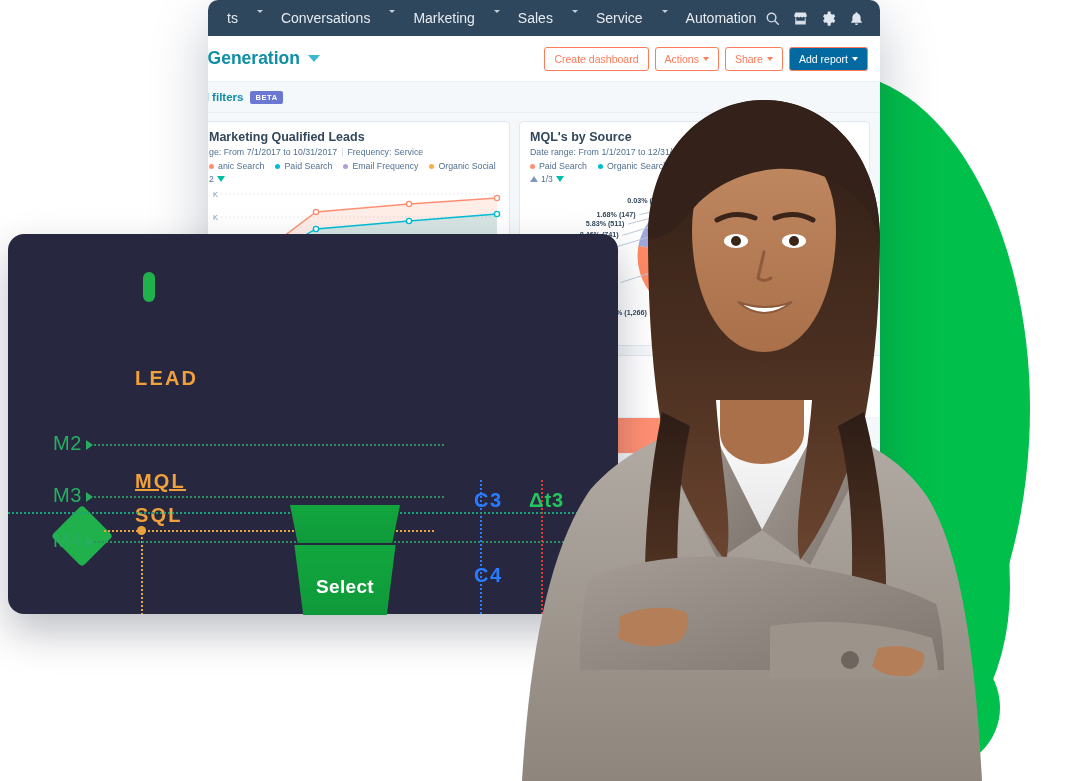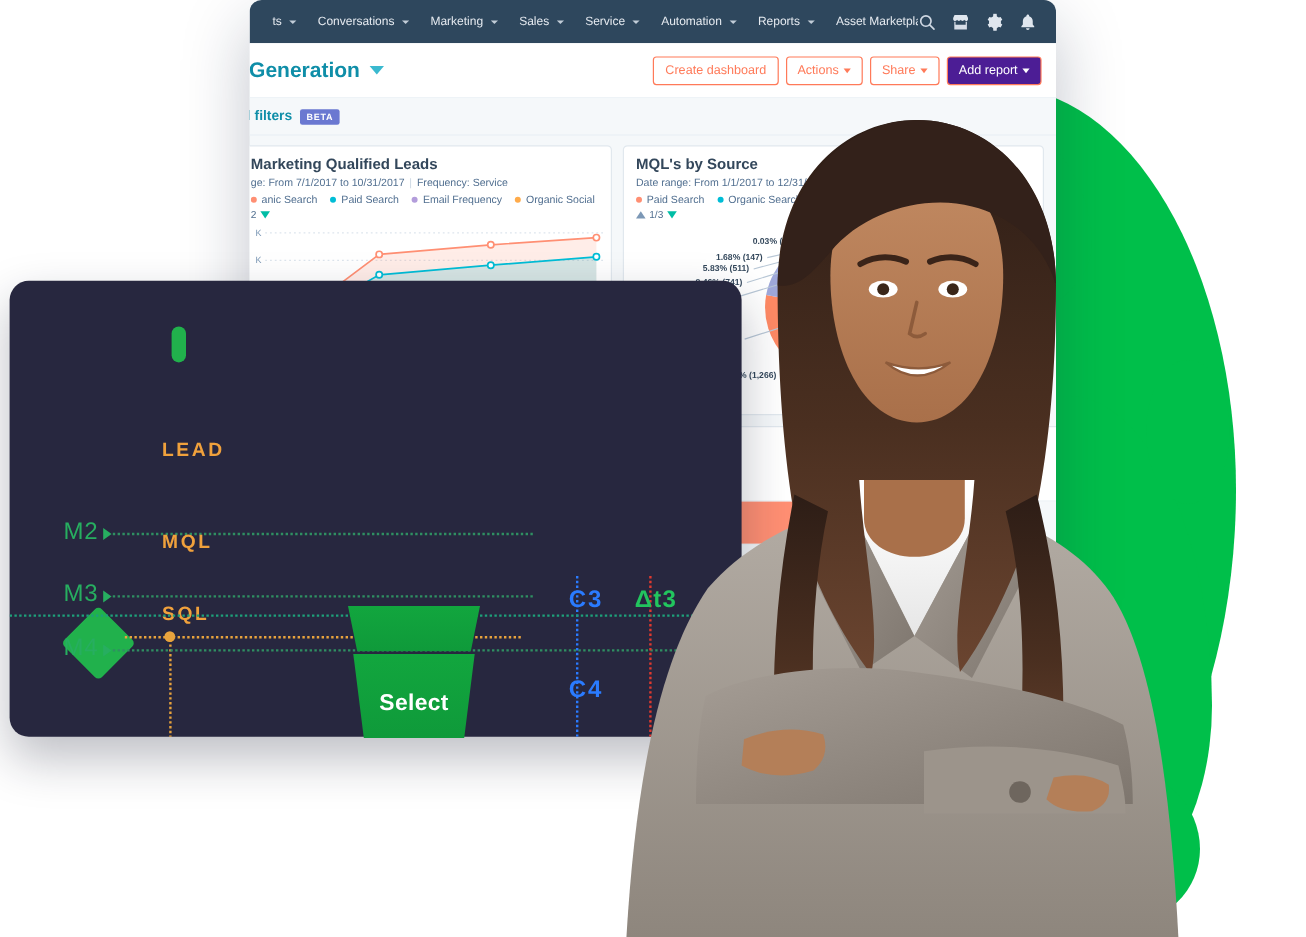--- a/index.html
+++ b/index.html
@@ -69,21 +69,21 @@
   .mlabel{
     position:absolute;color:#27ae60;font-size:20px;font-weight:400;
     letter-spacing:.5px;font-family:"Liberation Sans", sans-serif;
   }
   .marrow{
     position:absolute;width:0;height:0;
     border-top:5px solid transparent;border-bottom:5px solid transparent;
     border-left:7px solid #27ae60;
   }
   .stage-label{
-    position:absolute;color:#f0a13c;font-weight:700;font-size:16px;
+    position:absolute;color:#f0a13c;font-weight:700;font-size:20px;
     letter-spacing:2.2px;font-family:"Liberation Sans", sans-serif;
   }
   .dp-c-label{
     position:absolute;color:#2a7bff;font-weight:700;font-size:20px;
     letter-spacing:1.5px;
   }
   .dp-dt-label{
     position:absolute;color:#22c55e;font-weight:700;font-size:20px;
     letter-spacing:1px;
   }
@@ -114,22 +114,22 @@
     border-radius:10px;overflow:hidden;z-index:3;
     background:#f5f8fa;
     box-shadow:0 22px 55px rgba(20,30,60,.26);
   }
   .nav{
     height:36px;background:#2e475d;display:flex;align-items:center;
     padding:0 10px;box-sizing:border-box;
   }
   .nav-items{display:flex;align-items:center;gap:0;flex:1;overflow:hidden;}
   .nav-item{
-    color:#e5eaf0;font-size:10px;padding:0 9px;white-space:nowrap;
-    display:flex;align-items:center;gap:6px;cursor:pointer;
+    color:#e5eaf0;font-size:14px;padding:0 9px;white-space:nowrap;
+    display:flex;gap:19px;cursor:pointer;
   }
   .nav-item .caret{
     width:0;height:0;border-left:3.2px solid transparent;
     border-right:3.2px solid transparent;border-top:3.8px solid #c2cdd8;
     display:inline-block;
   }
   .nav-icons{display:flex;align-items:center;gap:13px;padding-right:6px;}
   .nav-ic{width:15px;height:15px;display:block;}
   .nav-ic svg{width:15px;height:15px;display:block;}
 
@@ -146,21 +146,21 @@
     width:0;height:0;border-left:6px solid transparent;
     border-right:6px solid transparent;border-top:7px solid #3ab9cf;
   }
   .subbar-actions{margin-left:auto;display:flex;align-items:center;gap:6px;}
   .btn{
     border:1px solid #ff7a59;color:#ff7a59;background:#fff;
     border-radius:3px;font-size:10.5px;padding:5px 9px;white-space:nowrap;
     display:flex;align-items:center;gap:4px;cursor:pointer;
     font-family:"Liberation Sans", sans-serif;
   }
-  .btn.primary{background:#4c1d95;color:#fff;border-color:#ff7a59;}
+  .btn.primary{background:#0369a1;color:#fff;border-color:#ff7a59;}
   .btn .bcaret{
     width:0;height:0;border-left:3.2px solid transparent;
     border-right:3.2px solid transparent;border-top:4px solid currentColor;
   }
 
   .filterbar{
     height:30px;background:#f5f8fa;display:flex;align-items:center;
     gap:7px;border-bottom:1px solid #eaf0f6;
   }
   .filter-text{color:#0f8ea8;font-size:11.5px;font-weight:700;margin-left:-24px;}
@@ -235,21 +235,21 @@
 
       <div class="mlabel" style="left:45px;top:250px;">M3</div>
       <div class="marrow" style="left:78px;top:258px;"></div>
       <div class="mline" style="left:86px;top:262px;width:350px;"></div>
 
       <div class="mlabel" style="left:45px;top:295px;">M4</div>
       <div class="marrow" style="left:78px;top:303px;"></div>
       <div class="mline" style="left:86px;top:307px;width:530px;"></div>
 
       <div class="stage-label" style="left:127px;top:133px;">LEAD</div>
-      <div class="stage-label" style="left:127px;top:210px;">MQL</div>
+      <div class="stage-label" style="left:127px;top:236px;text-decoration:underline;">MQL</div>
       <div class="stage-label" style="left:127px;top:270px;">SQL</div>
 
       <div class="vdot-blue" style="left:472px;top:246px;height:134px;"></div>
       <div class="vdot-red" style="left:533px;top:246px;height:134px;"></div>
       <div class="hdot-teal" style="left:0px;top:278px;width:610px;"></div>
 
       <div class="dp-c-label" style="left:466px;top:255px;">C3</div>
       <div class="dp-c-label" style="left:466px;top:330px;">C4</div>
       <div class="dp-dt-label" style="left:521px;top:255px;">Δt3</div>
     </div>

